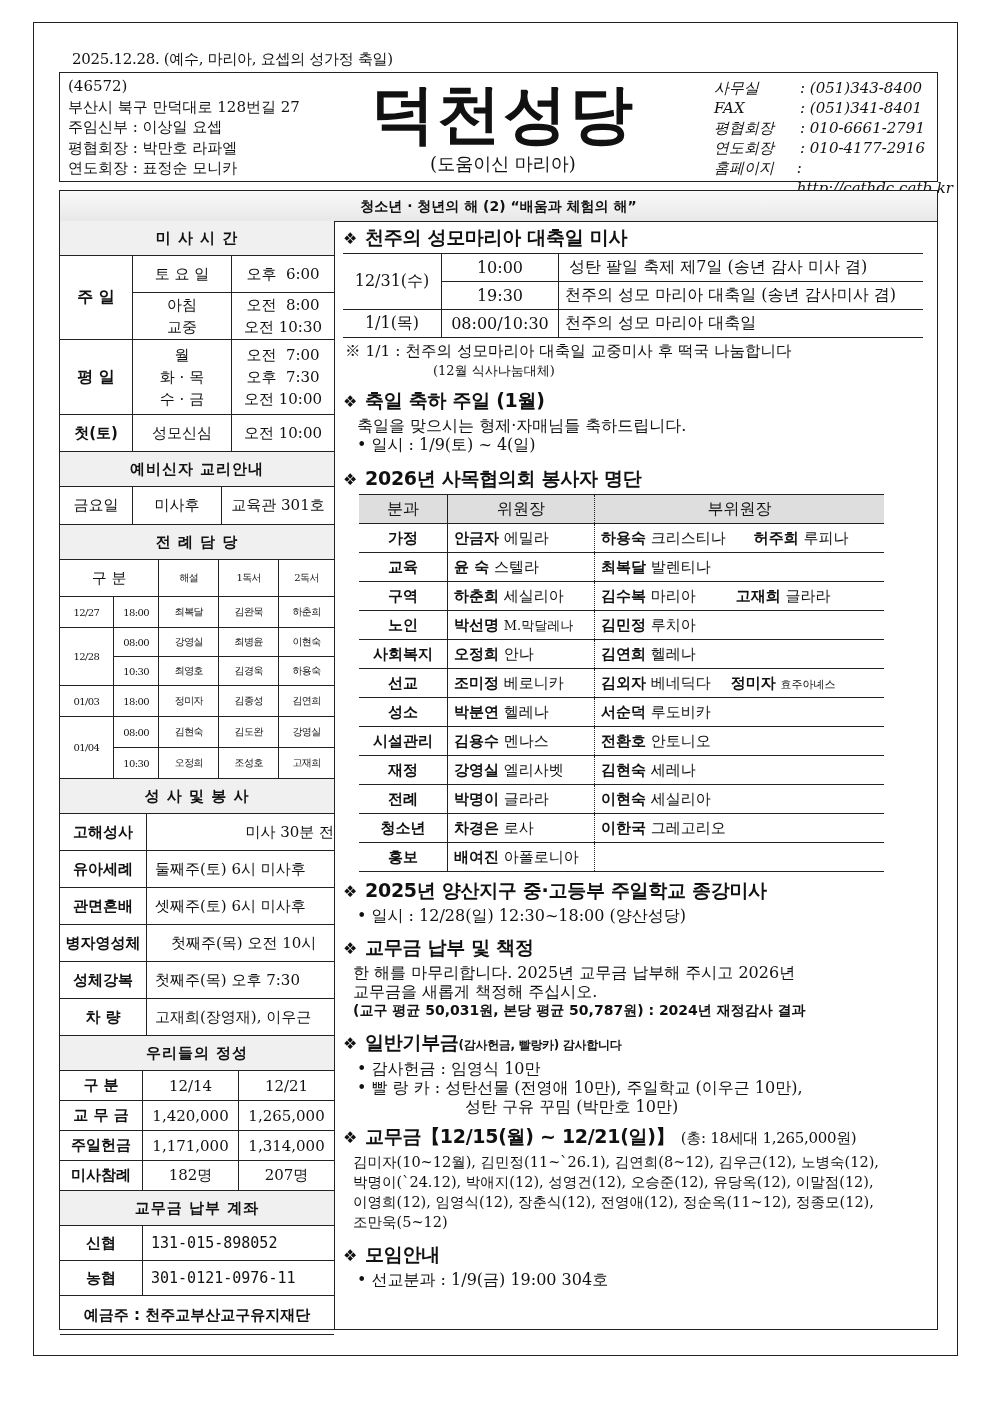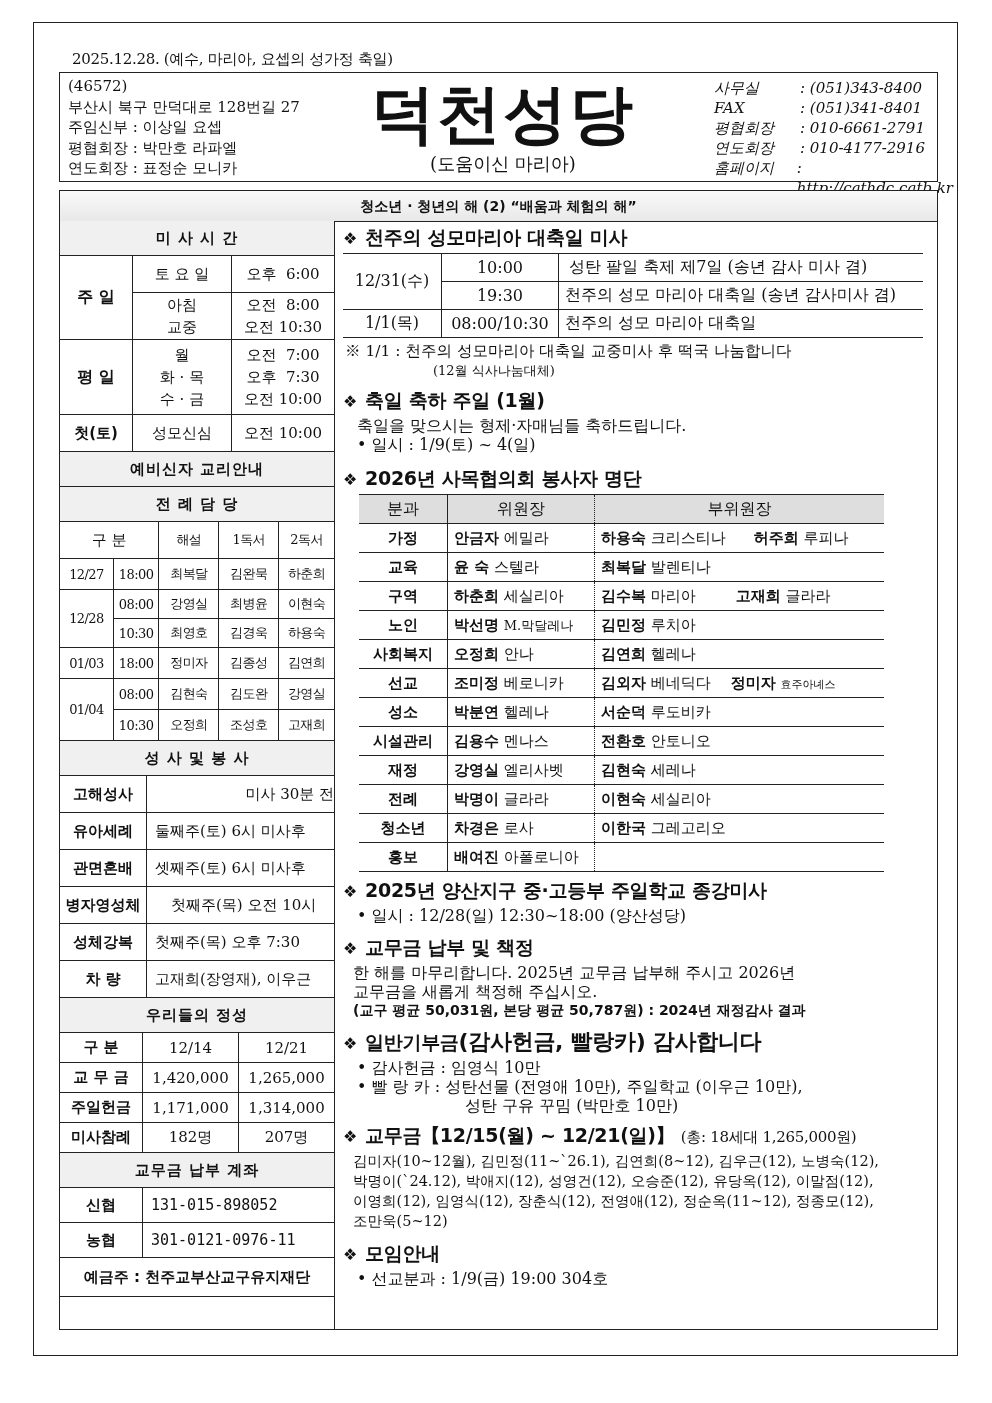--- a/index.html
+++ b/index.html
@@ -17,21 +17,21 @@
   .body{position:absolute;left:59px;top:190px;width:879px;height:1140px;border:1px solid #222;box-sizing:border-box;}
   .theme-bar{height:30px;border-bottom:1px solid #222;background:linear-gradient(#fafafa,#e8e8e8);text-align:center;font-family:"DejaVu Sans",sans-serif;font-weight:bold;font-size:14px;line-height:30px;}
   .left{position:absolute;left:0;top:30px;width:274px;bottom:0;border-right:1px solid #222;}
   .right{position:absolute;left:275px;top:30px;right:0;bottom:0;}
   table{border-collapse:collapse;width:100%;}
   td{border:1px solid #222;padding:0;text-align:center;font-size:15px;}
   .sec-h{background:#f0f0f0;font-family:"DejaVu Sans",sans-serif;font-weight:bold;font-size:15px;height:34px;letter-spacing:1px;}
   .l-tab td:first-child{border-left:none;}
   .l-tab td:last-child{border-right:none;}
   .bold{font-family:"DejaVu Sans",sans-serif;font-weight:bold;}
-  .sm{font-size:13px;letter-spacing:-0.6px;}
+  .sm{font-size:10px;letter-spacing:-0.6px;}
   .dotb{border-bottom:1px dotted #222;}
   .r-sec{position:relative;margin-left:8px;}
   .r-h{font-family:"DejaVu Sans",sans-serif;font-weight:bold;font-size:19px;line-height:28px;letter-spacing:-0.3px;}
   .r-h .dia{font-size:16px;margin-right:8px;}
   .r-p{font-size:15px;line-height:19px;margin-left:14px;}
   .fest td{font-size:16px;height:27px;}
   .svc{width:525px;margin-left:16px;}
   .svc td{font-size:15px;height:28px;text-align:left;padding-left:6px;border-left:none;border-right:none;}
   .svc td.c1{text-align:center;padding-left:0;font-family:"DejaVu Sans",sans-serif;font-weight:bold;width:88px;border-right:1px solid #222;}
   .svc td.c2{width:140px;border-right:1px dotted #222;}
@@ -119,20 +119,25 @@
         <td>오전 10:00</td>
       </tr>
     </tbody>
       </table>
 
     <table class="l-tab">
       <tbody>
           <tr>
             <td colspan="3" class="sec-h" style="border-top:none;">예비신자 교리안내</td>
           </tr>
+      <tr>
+        <td style="height:37px;width:72px;">금요일</td>
+        <td style="width:88px;">미사후</td>
+        <td>교육관 301호</td>
+      </tr>
     </tbody>
       </table>
 
     <table class="l-tab">
       <tbody>
           <tr>
             <td colspan="5" class="sec-h" style="border-top:none;">전 례 담 당</td>
           </tr>
       <tr>
         <td colspan="2" style="height:36px;">구 분</td>
@@ -374,21 +379,21 @@
     </div>
 
     <div class="r-sec" style="margin-top:8px;">
       <div class="r-h"><span class="dia">❖</span><span>교무금 납부 및 책정</span></div>
       <div class="r-p" style="margin-left:10px;font-size:16px;">한 해를 마무리합니다. 2025년 교무금 납부해 주시고 2026년</div>
       <div class="r-p" style="margin-left:10px;font-size:16px;">교무금을 새롭게 책정해 주십시오.</div>
       <div class="r-p bold" style="margin-left:10px;font-size:14px;">(교구 평균 50,031원, 본당 평균 50,787원) : 2024년 재정감사 결과</div>
     </div>
 
     <div class="r-sec" style="margin-top:8px;">
-      <div class="r-h"><span class="dia">❖</span><span>일반기부금</span><span style="font-size:22px;">(감사헌금, 빨랑카) 감사합니다</span></div>
+      <div class="r-h"><span class="dia">❖</span><span>일반기부금</span><span style="font-size:12px;">(감사헌금, 빨랑카) 감사합니다</span></div>
       <div class="r-p" style="font-size:16px;">• 감사헌금 : 임영식 10만</div>
       <div class="r-p" style="font-size:16px;">• 빨 랑 카 : 성탄선물 (전영애 10만), 주일학교 (이우근 10만),</div>
       <div class="r-p" style="font-size:16px;margin-left:122px;">성탄 구유 꾸밈 (박만호 10만)</div>
     </div>
 
     <div class="r-sec" style="margin-top:6px;">
       <div class="r-h"><span class="dia">❖</span><span>교무금【12/15(월) ~ 12/21(일)】</span> <span style="font-size:15px;font-family:'DejaVu Serif',serif;font-weight:normal;">(총: 18세대 1,265,000원)</span></div>
       <div class="r-p" style="margin-left:10px;font-size:14.5px;line-height:20px;">김미자(10~12월), 김민정(11~`26.1), 김연희(8~12), 김우근(12), 노병숙(12),</div>
       <div class="r-p" style="margin-left:10px;font-size:14.5px;line-height:20px;">박명이(`24.12), 박애지(12), 성영건(12), 오승준(12), 유당옥(12), 이말점(12),</div>
       <div class="r-p" style="margin-left:10px;font-size:14.5px;line-height:20px;">이영희(12), 임영식(12), 장춘식(12), 전영애(12), 정순옥(11~12), 정종모(12),</div>

